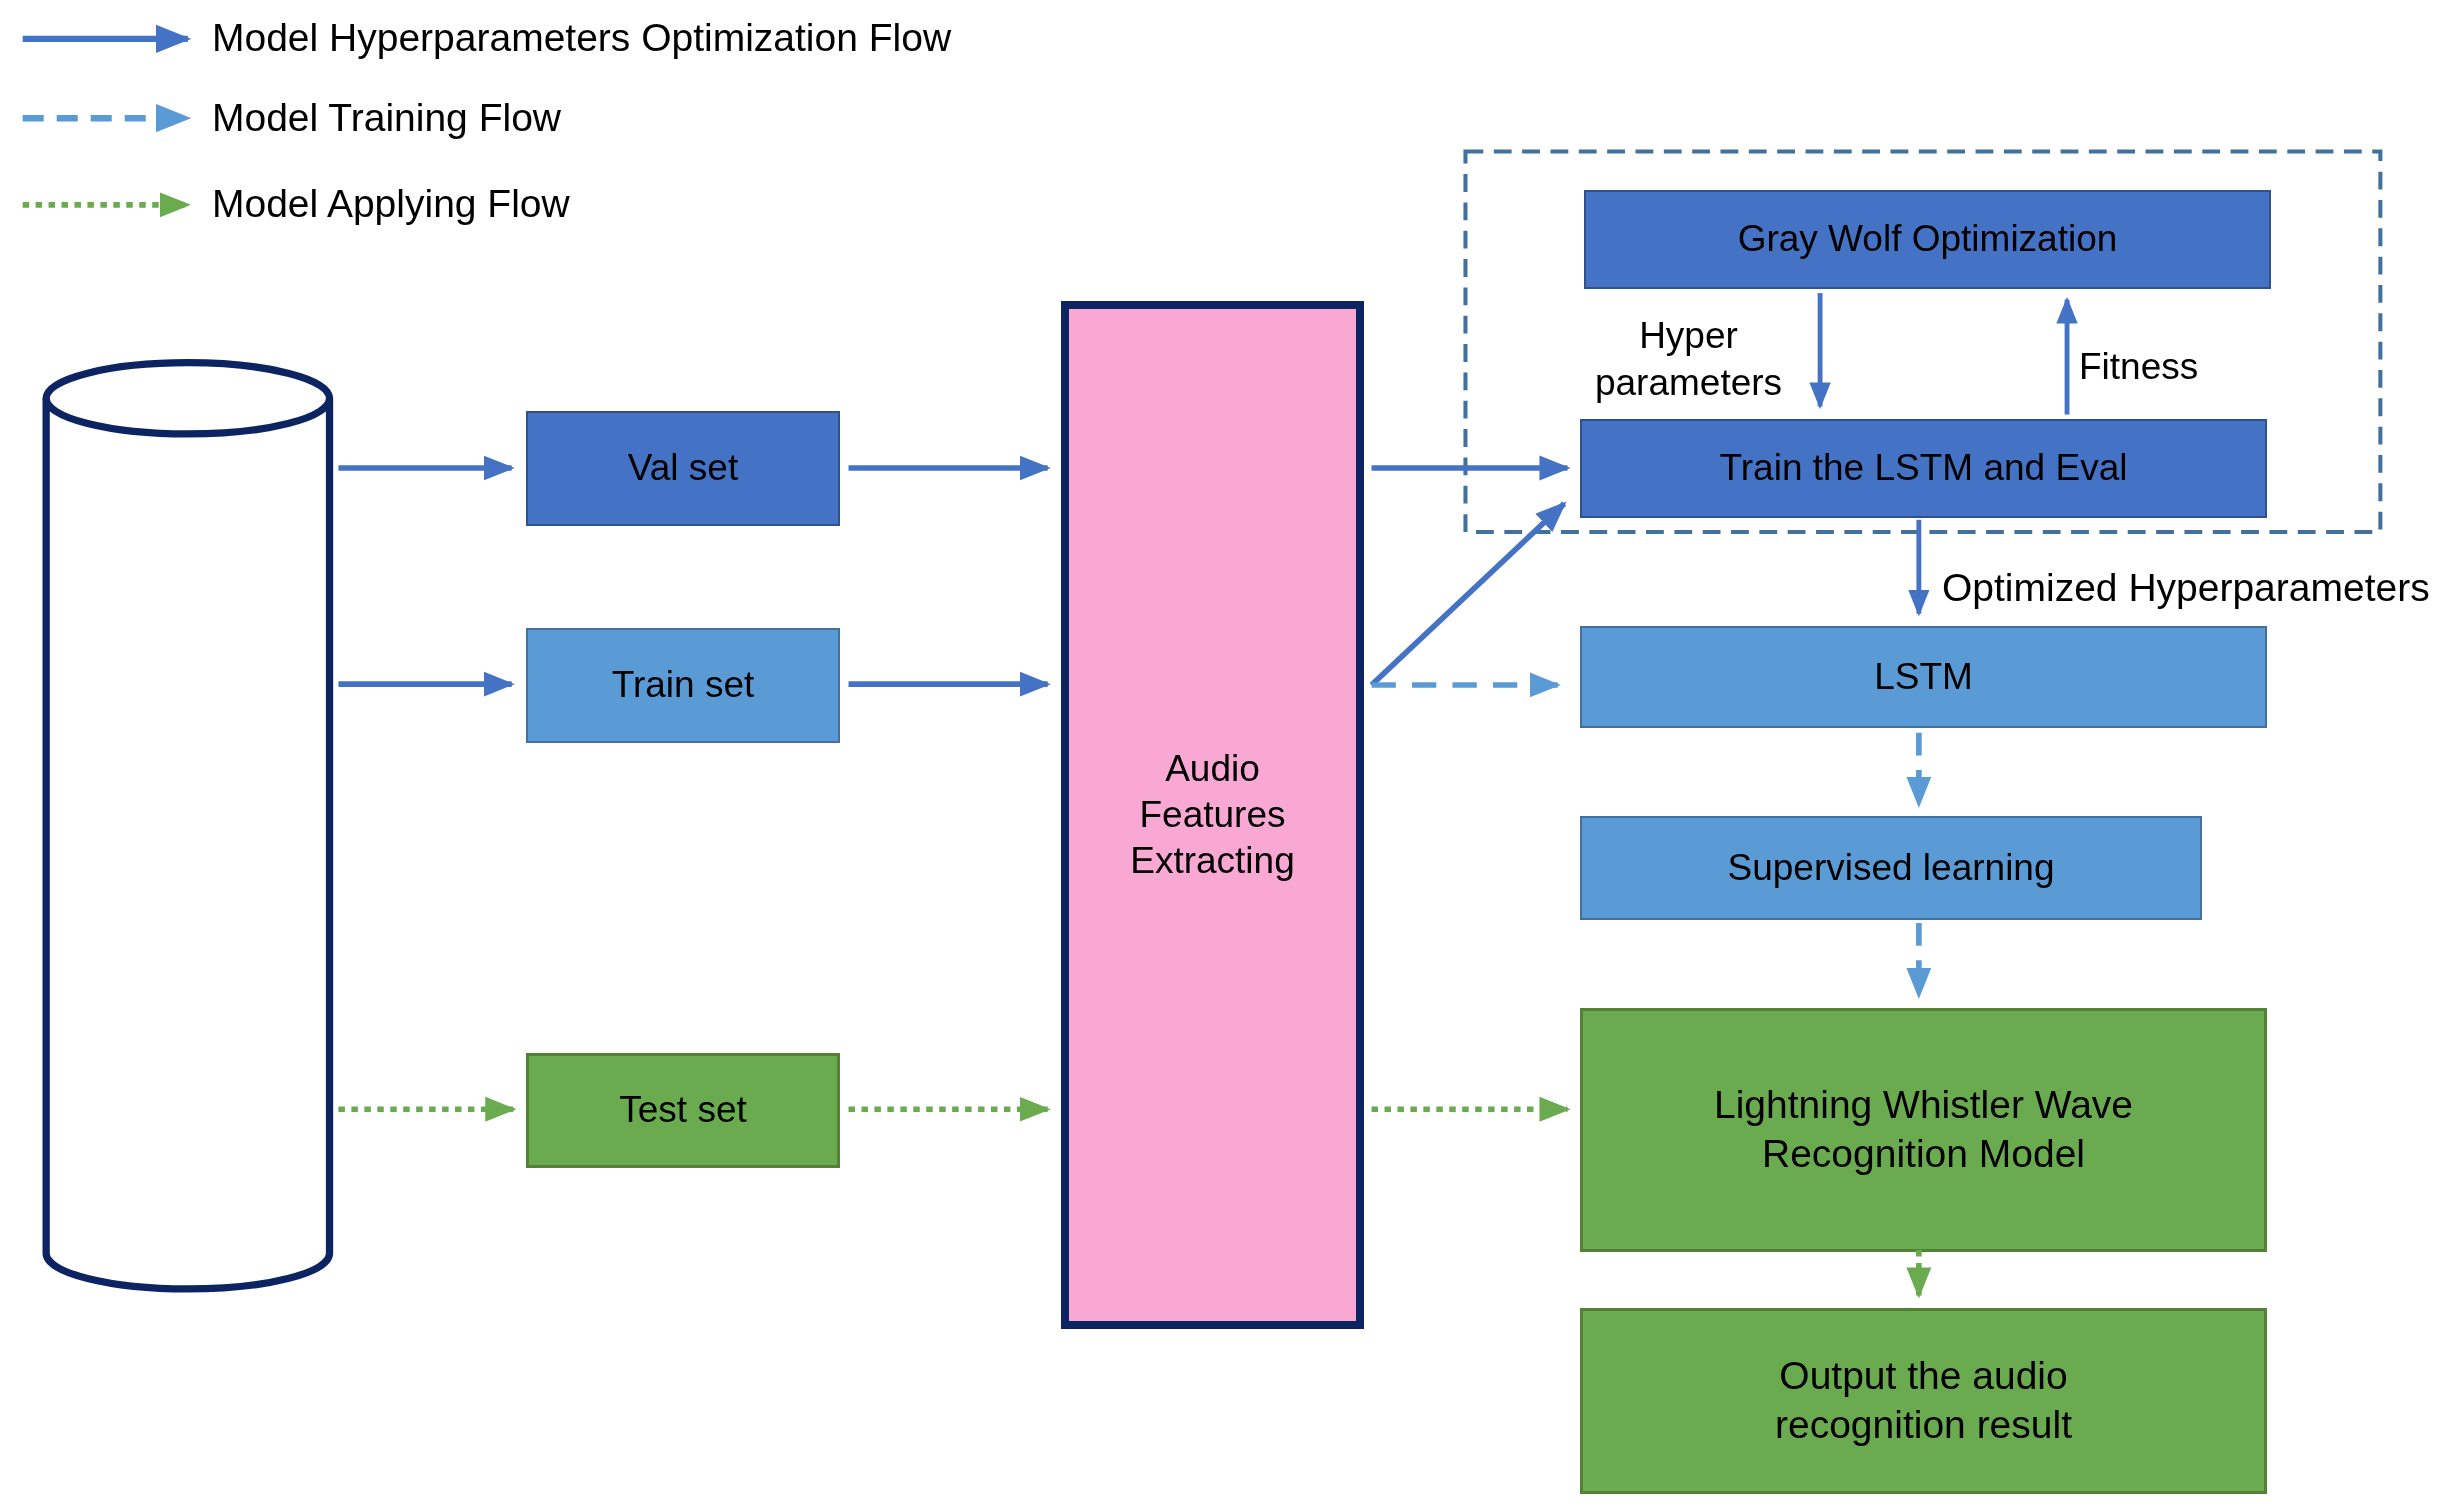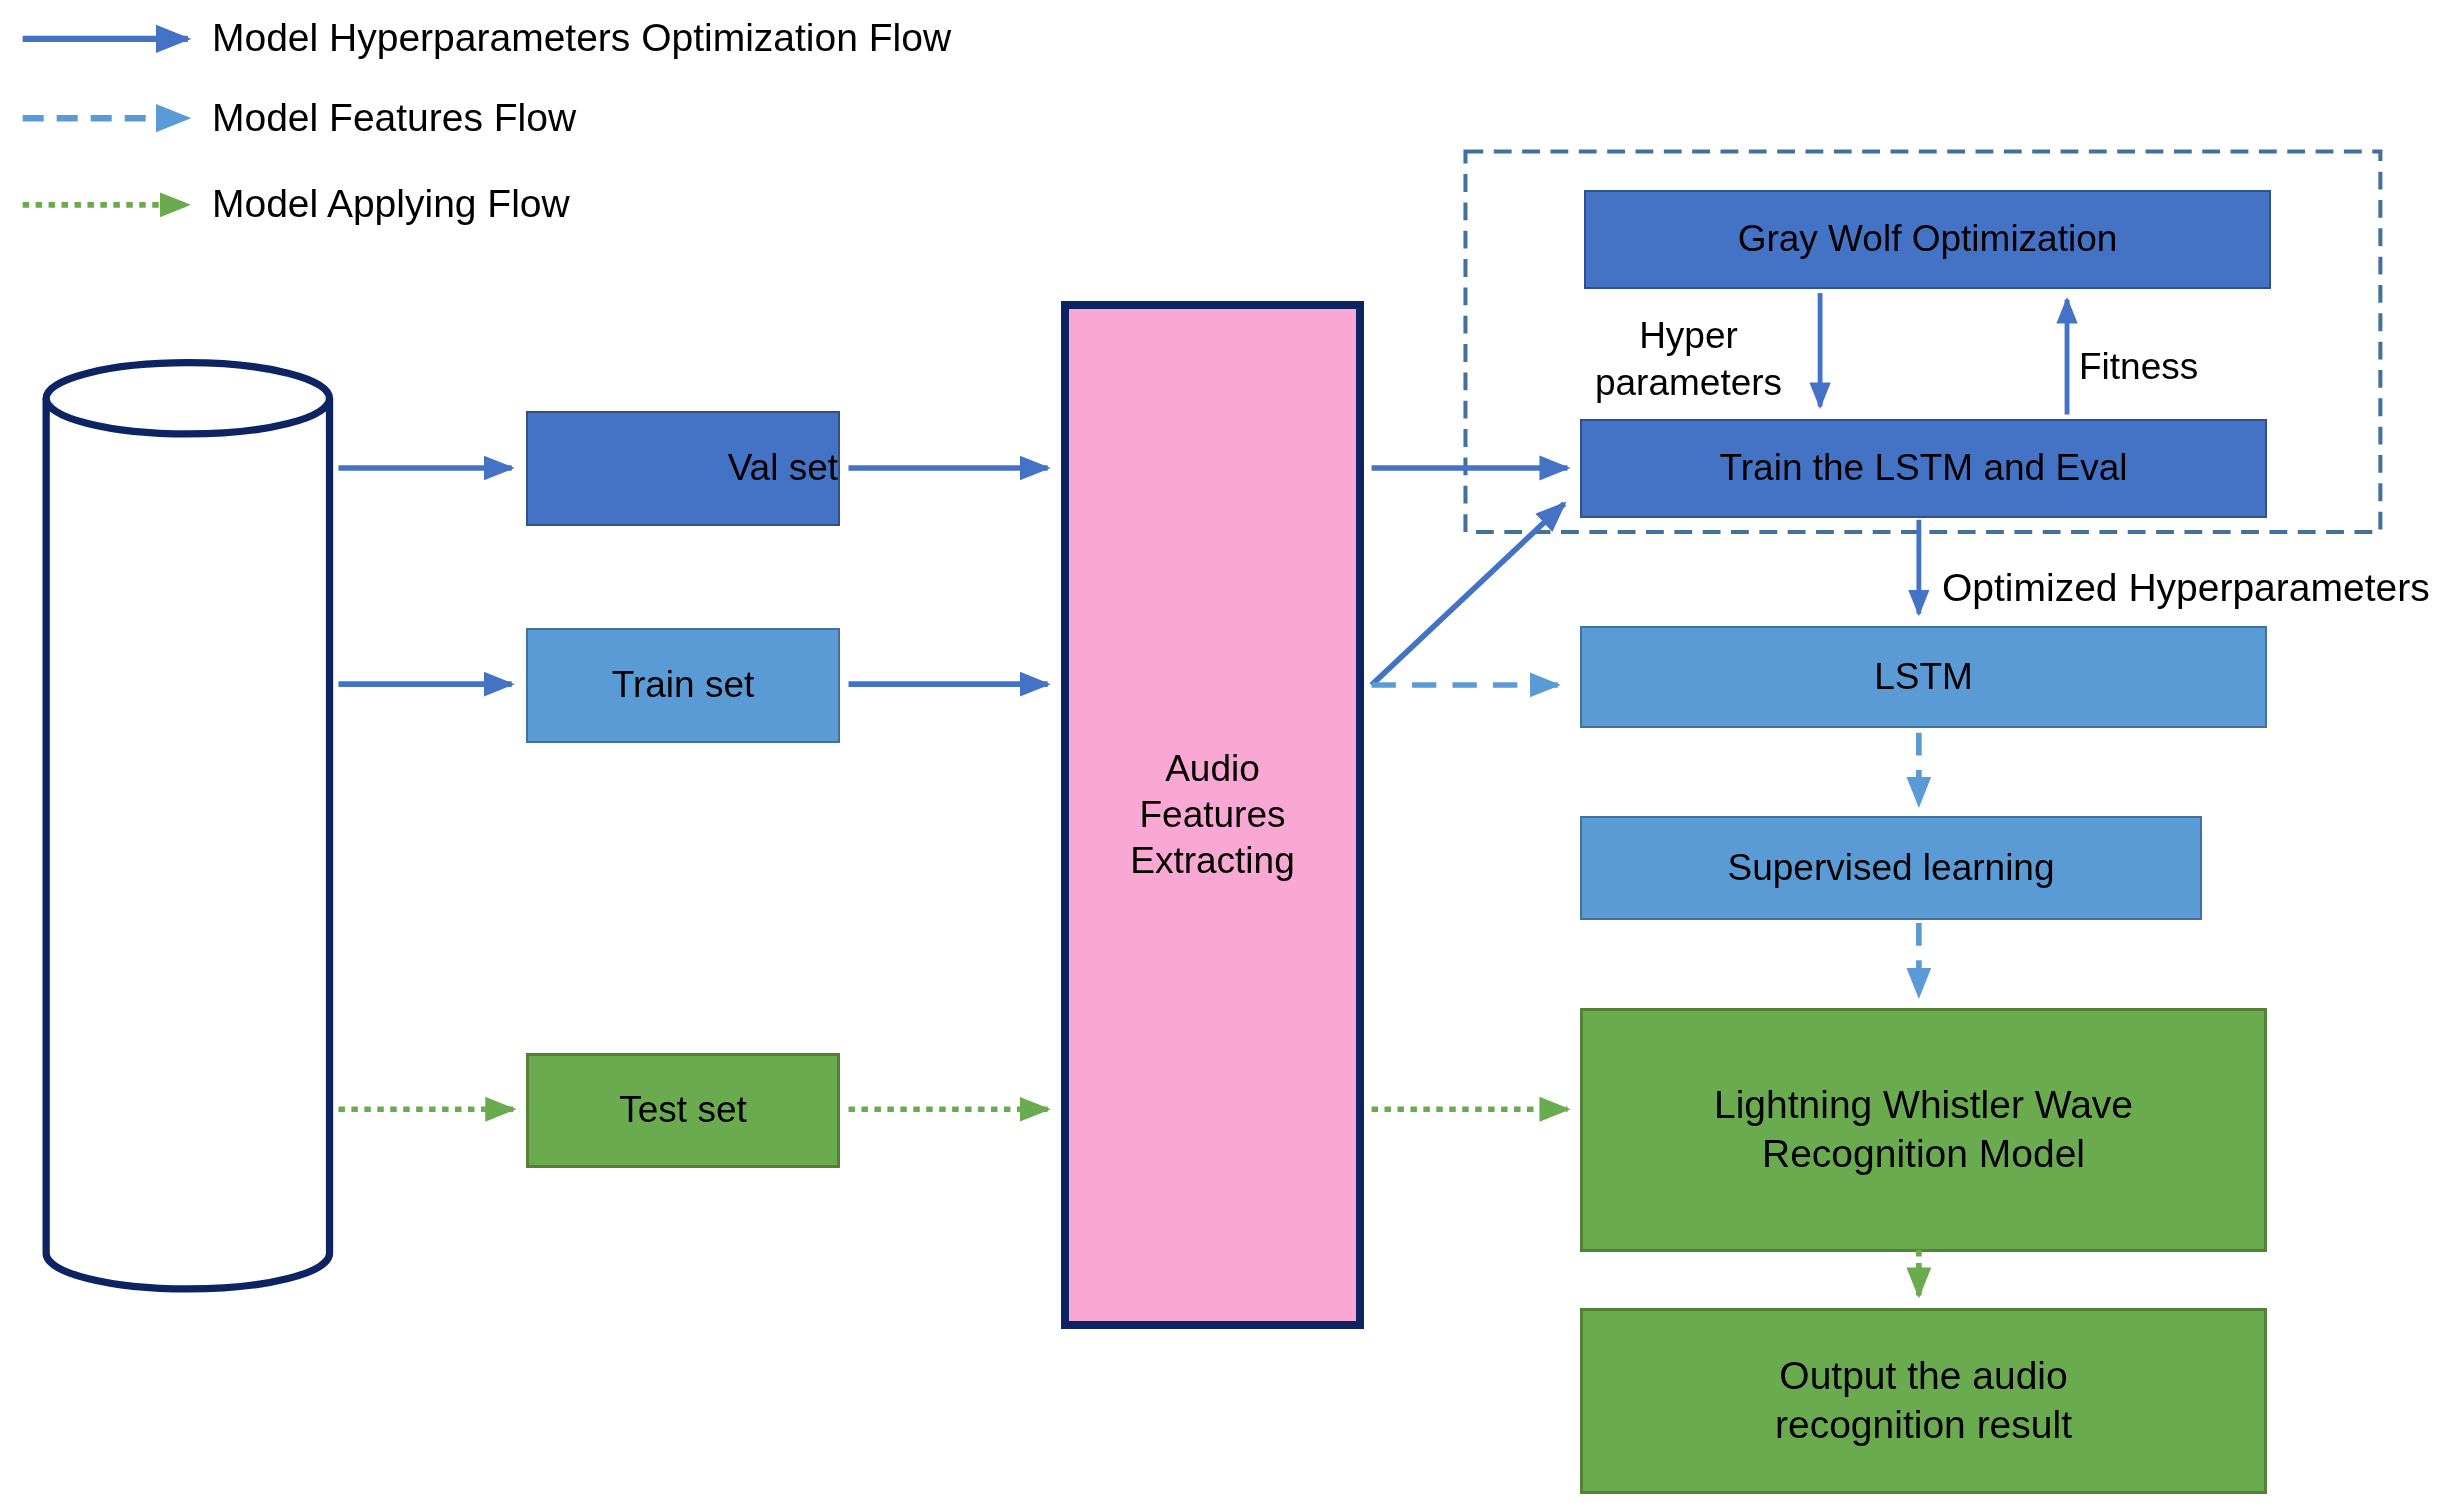--- a/index.html
+++ b/index.html
@@ -70,28 +70,28 @@
     <line x1="2248" y1="362" x2="2248" y2="502" stroke="#4472c4" stroke-width="6" marker-end="url(#mSolid)"></line>
     <line x1="2553" y1="512" x2="2553" y2="370" stroke="#4472c4" stroke-width="6" marker-end="url(#mSolid)"></line>
 
     <line x1="2370" y1="642" x2="2370" y2="758" stroke="#4472c4" stroke-width="6" marker-end="url(#mSolid)"></line>
     <line x1="2370" y1="905" x2="2370" y2="994" stroke="#5b9bd5" stroke-width="7" stroke-dasharray="28 18" marker-end="url(#mDash)"></line>
     <line x1="2370" y1="1140" x2="2370" y2="1230" stroke="#5b9bd5" stroke-width="7" stroke-dasharray="28 18" marker-end="url(#mDash)"></line>
     <line x1="2370" y1="1496" x2="2370" y2="1600" stroke="#6aab50" stroke-width="7" stroke-dasharray="8 8" marker-end="url(#mGreen)"></line>
   </svg>
 
   <div class="legend-lbl" style="left:212px;top:16px;">Model Hyperparameters Optimization Flow</div>
-  <div class="legend-lbl" style="left:212px;top:96px;">Model Features Flow</div>
+  <div class="legend-lbl" style="left:212px;top:96px;">Model Training Flow</div>
   <div class="legend-lbl" style="left:212px;top:182px;">Model Applying Flow</div>
 
   <div class="lbl center" style="left:46px;top:727px;width:283px;font-size:36px;line-height:47px;">
     <span class="w260">Lightning Whistler Wave Database</span>
   </div>
 
-  <div class="node blue-dark" style="left:526px;top:411px;width:314px;height:115px;justify-content:flex-end;">
+  <div class="node blue-dark" style="left:526px;top:411px;width:314px;height:115px;">
     <span>Val set</span>
   </div>
   <div class="node blue-light" style="left:526px;top:628px;width:314px;height:115px;">
     <span>Train set</span>
   </div>
   <div class="node green" style="left:526px;top:1053px;width:314px;height:115px;">
     <span>Test set</span>
   </div>
 
   <div class="node outline-navy" style="left:1061px;top:301px;width:303px;height:1028px;">

